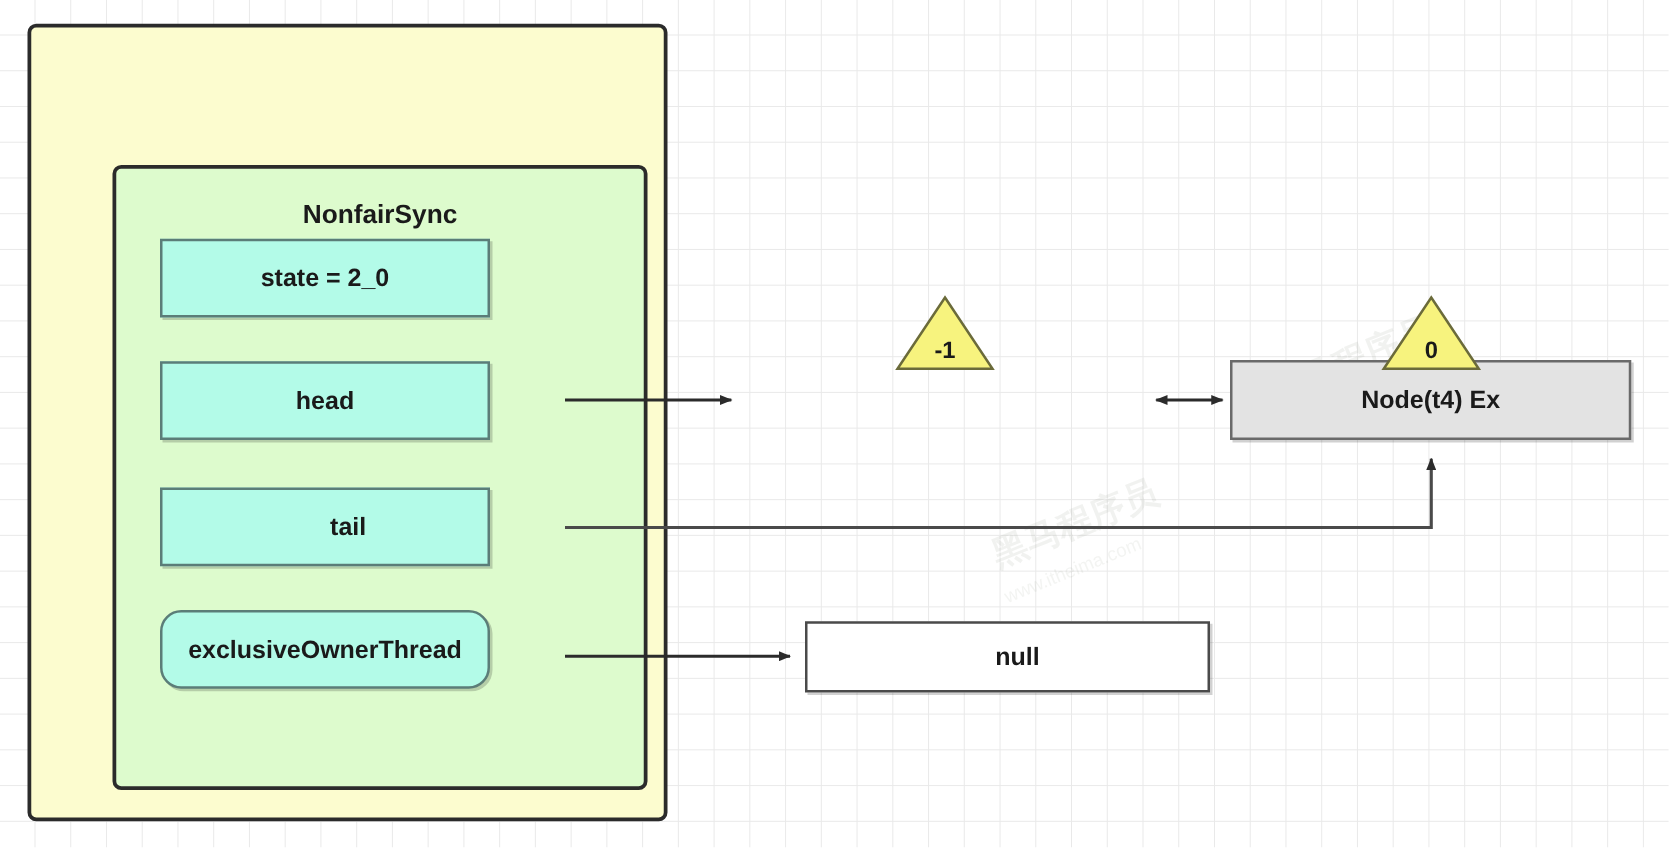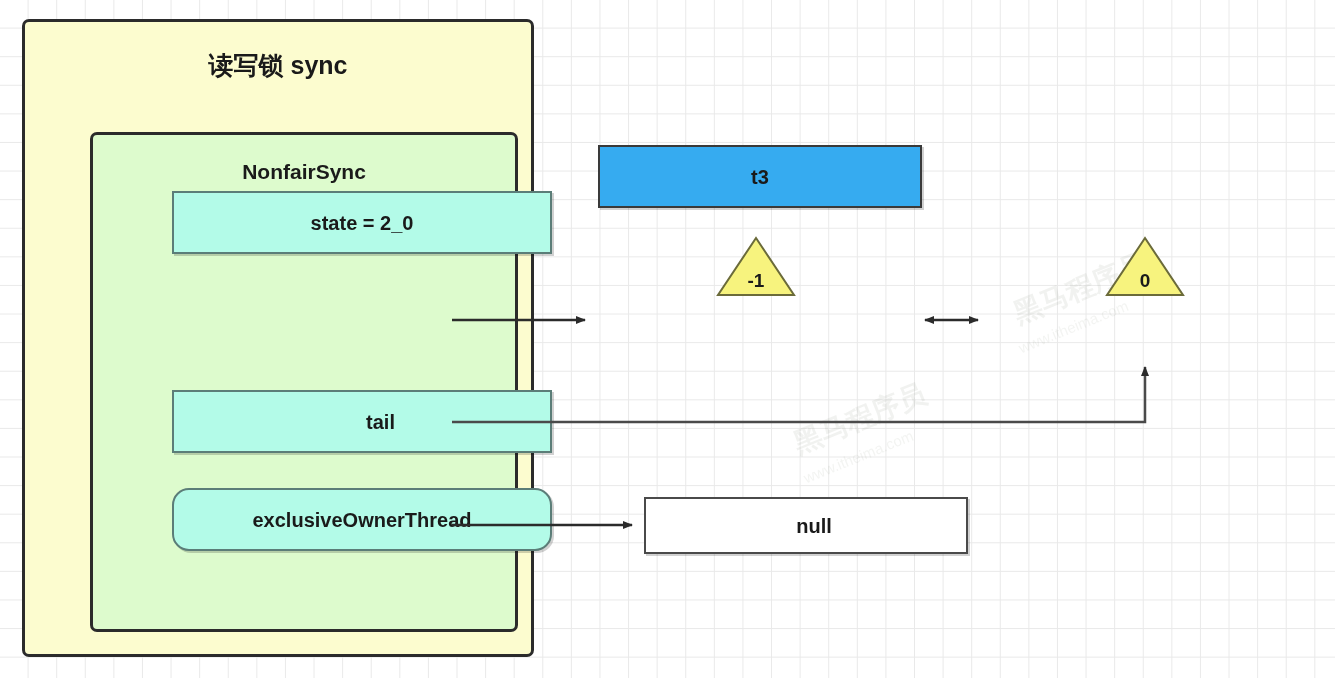--- a/index.html
+++ b/index.html
@@ -74,27 +74,26 @@
     top: 24px;
     text-align: center;
     font-size: 21px;
     font-weight: bold;
     color: #1a1a1a;
   }
 
   
   .field {
     left: 128px;
-    width: 380px;
+    width: 264px;
     height: 63px;
     background: #b3fbe8;
     border: 2px solid #5b7d78;
     box-shadow: 2px 2px 0 rgba(0,0,0,0.18);
     font-size: 20px;
-    margin-left: 44px;
   }
 
   
   .thread-box {
     background: #36abf0;
     border: 2px solid #3a3a3a;
     box-shadow: 2px 2px 0 rgba(0,0,0,0.18);
     font-size: 20px;
     left: 598px;
     width: 324px;
@@ -184,33 +183,33 @@
   <div class="wm" style="left:180px; top:400px;">黑马程序员</div>
   <div class="wm2" style="left:170px; top:445px;">www.itheima.com</div>
   <div class="wm" style="left:790px; top:400px;">黑马程序员</div>
   <div class="wm2" style="left:800px; top:448px;">www.itheima.com</div>
   <div class="wm" style="left:290px; top:330px;">黑马程序员</div>
   <div class="wm2" style="left:300px; top:378px;">www.itheima.com</div>
   <div class="wm" style="left:1010px; top:270px;">黑马程序员</div>
   <div class="wm2" style="left:1015px; top:318px;">www.itheima.com</div>
 
   <div class="box outer-sync">
-    <div class="outer-sync-title">读写锁 sync</div>
 
     <div class="box nonfair">
       <div class="nonfair-title">NonfairSync</div>
     </div>
   </div>
 
   <div class="box field" style="top:191px;">state = 2_0</div>
+  <div class="box field" style="top:289px;">head</div>
   <div class="box field" style="top:390px;padding-left:37px;">tail</div>
   <div class="box field" style="top:488px;border-radius:17px;">exclusiveOwnerThread</div>
 
-  <div class="box thread-box" style="top:145px;">t3</div>
-
+
+  <div class="box node-t4" style="top:288px;">Node(t4) Ex</div>
 
   <div class="box null-box" style="top:497px;">null</div>
 
   <svg class="overlay" viewBox="0 0 1335 678">
     <defs>
       <marker id="arrow" markerWidth="10" markerHeight="8" refX="9" refY="4" orient="auto" markerUnits="userSpaceOnUse">
         <path d="M0,0 L10,4 L0,8 z" fill="#2b2b2b"></path>
       </marker>
       <marker id="arrowStart" markerWidth="10" markerHeight="8" refX="1" refY="4" orient="auto" markerUnits="userSpaceOnUse">
         <path d="M10,0 L0,4 L10,8 z" fill="#2b2b2b"></path>

